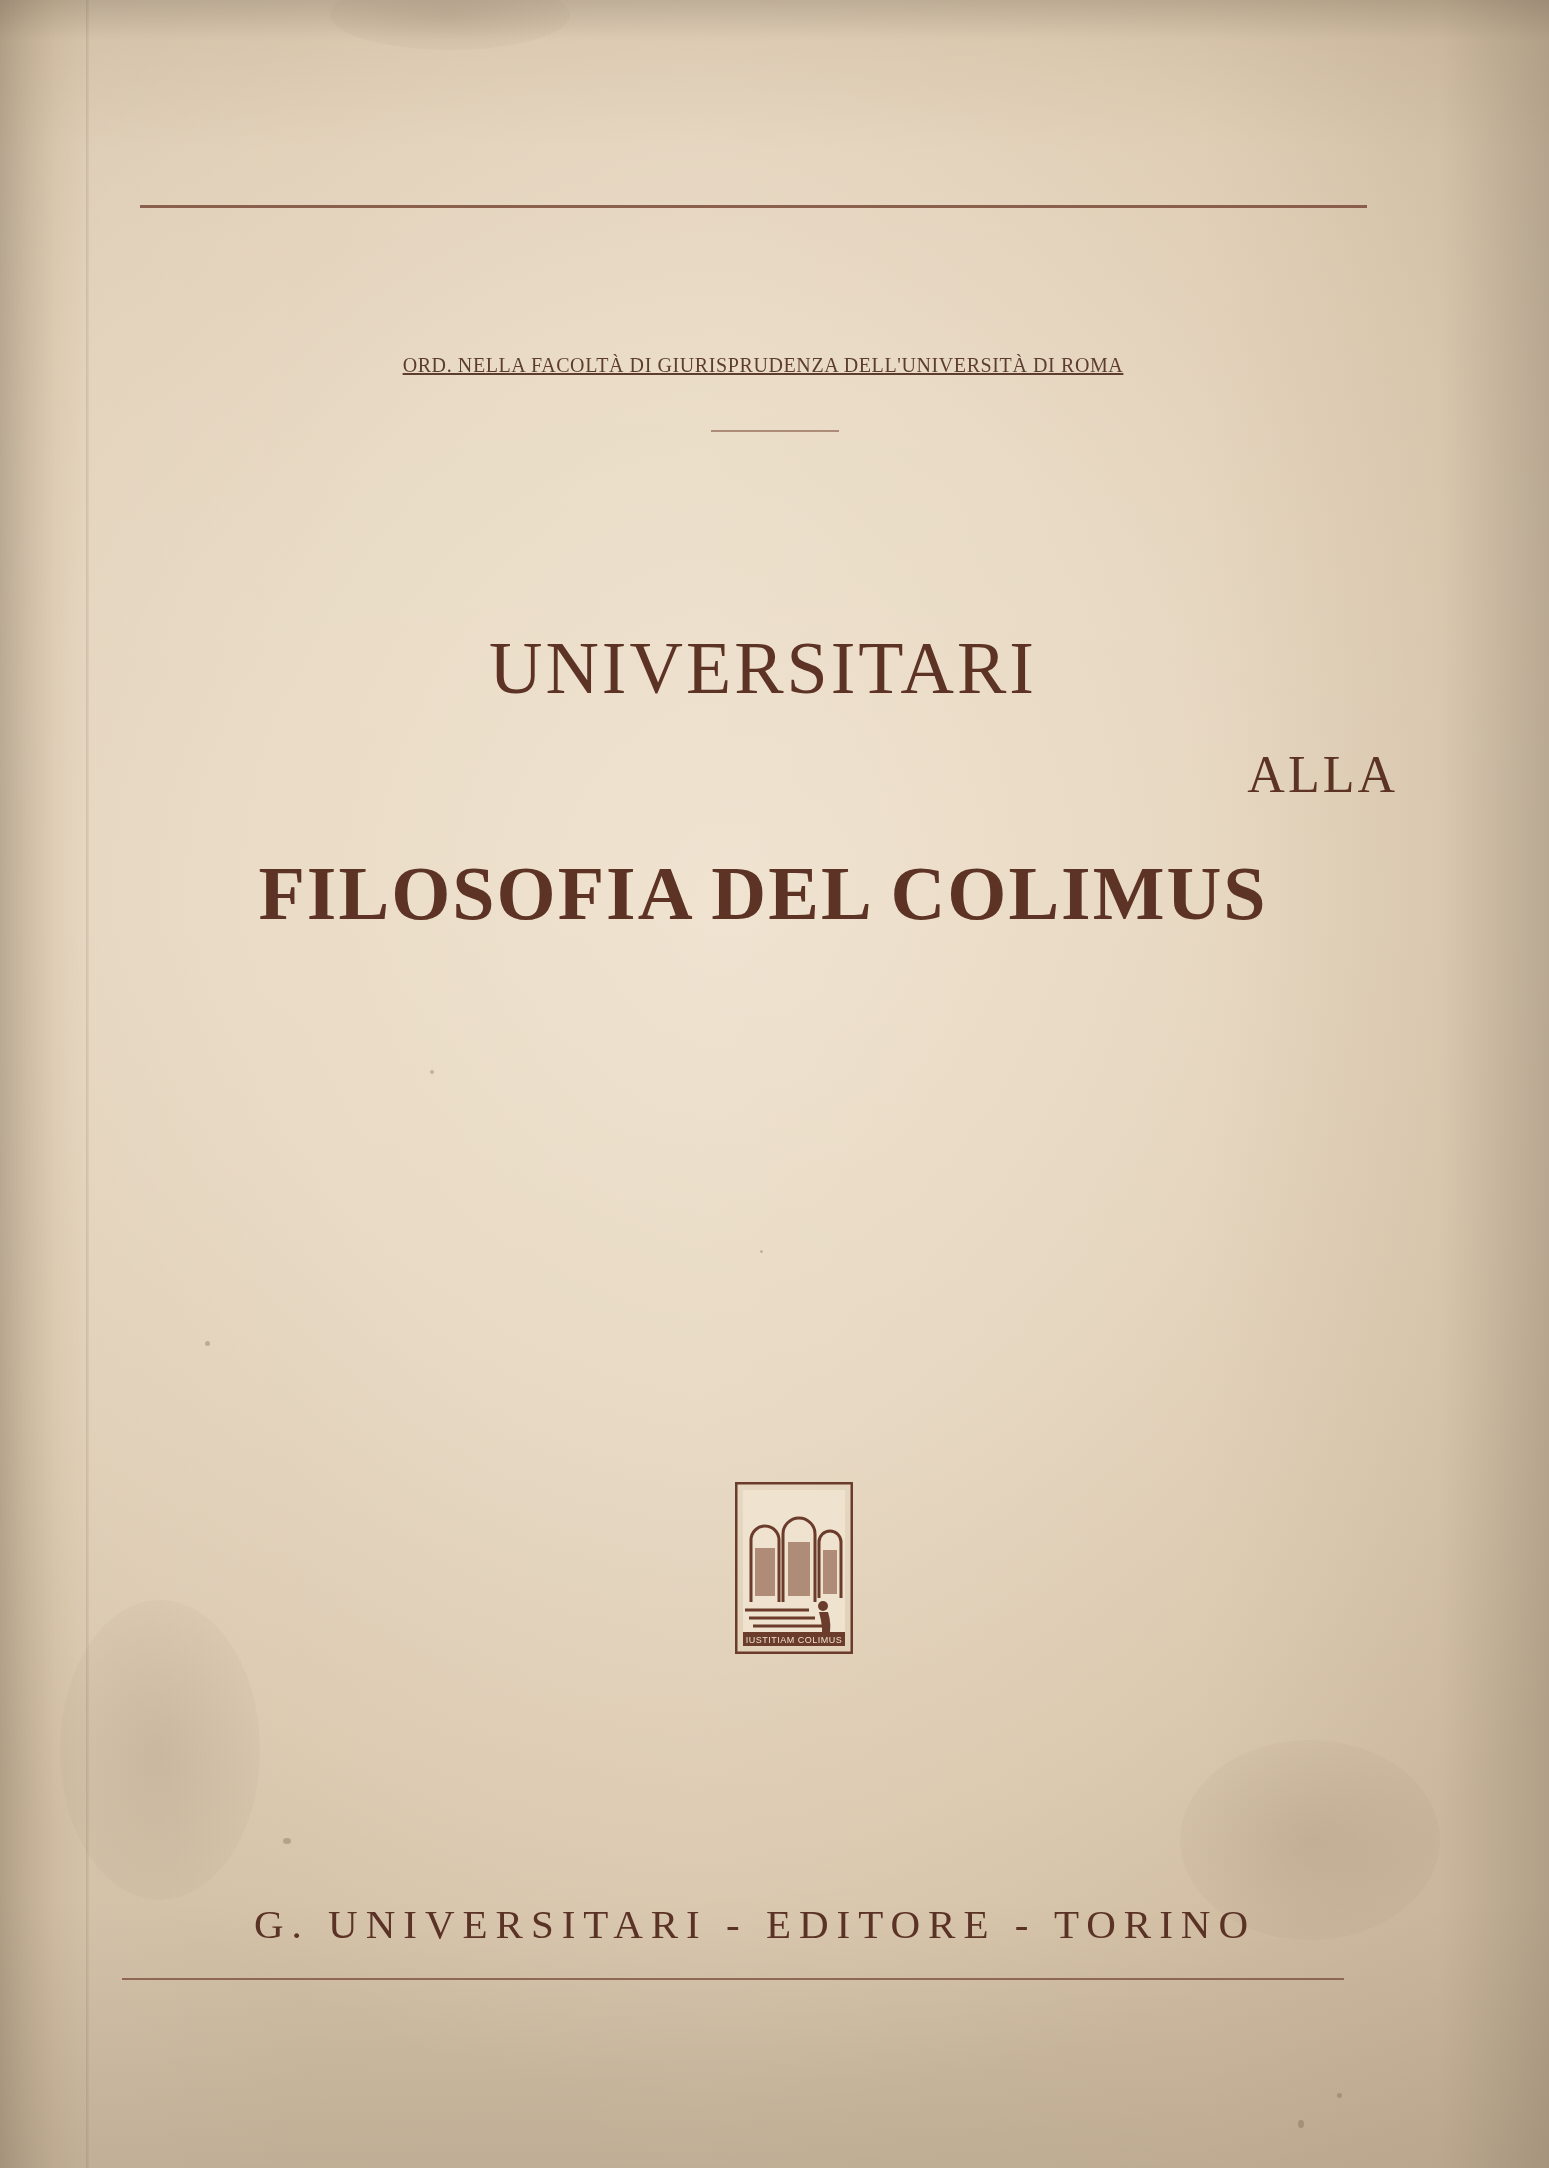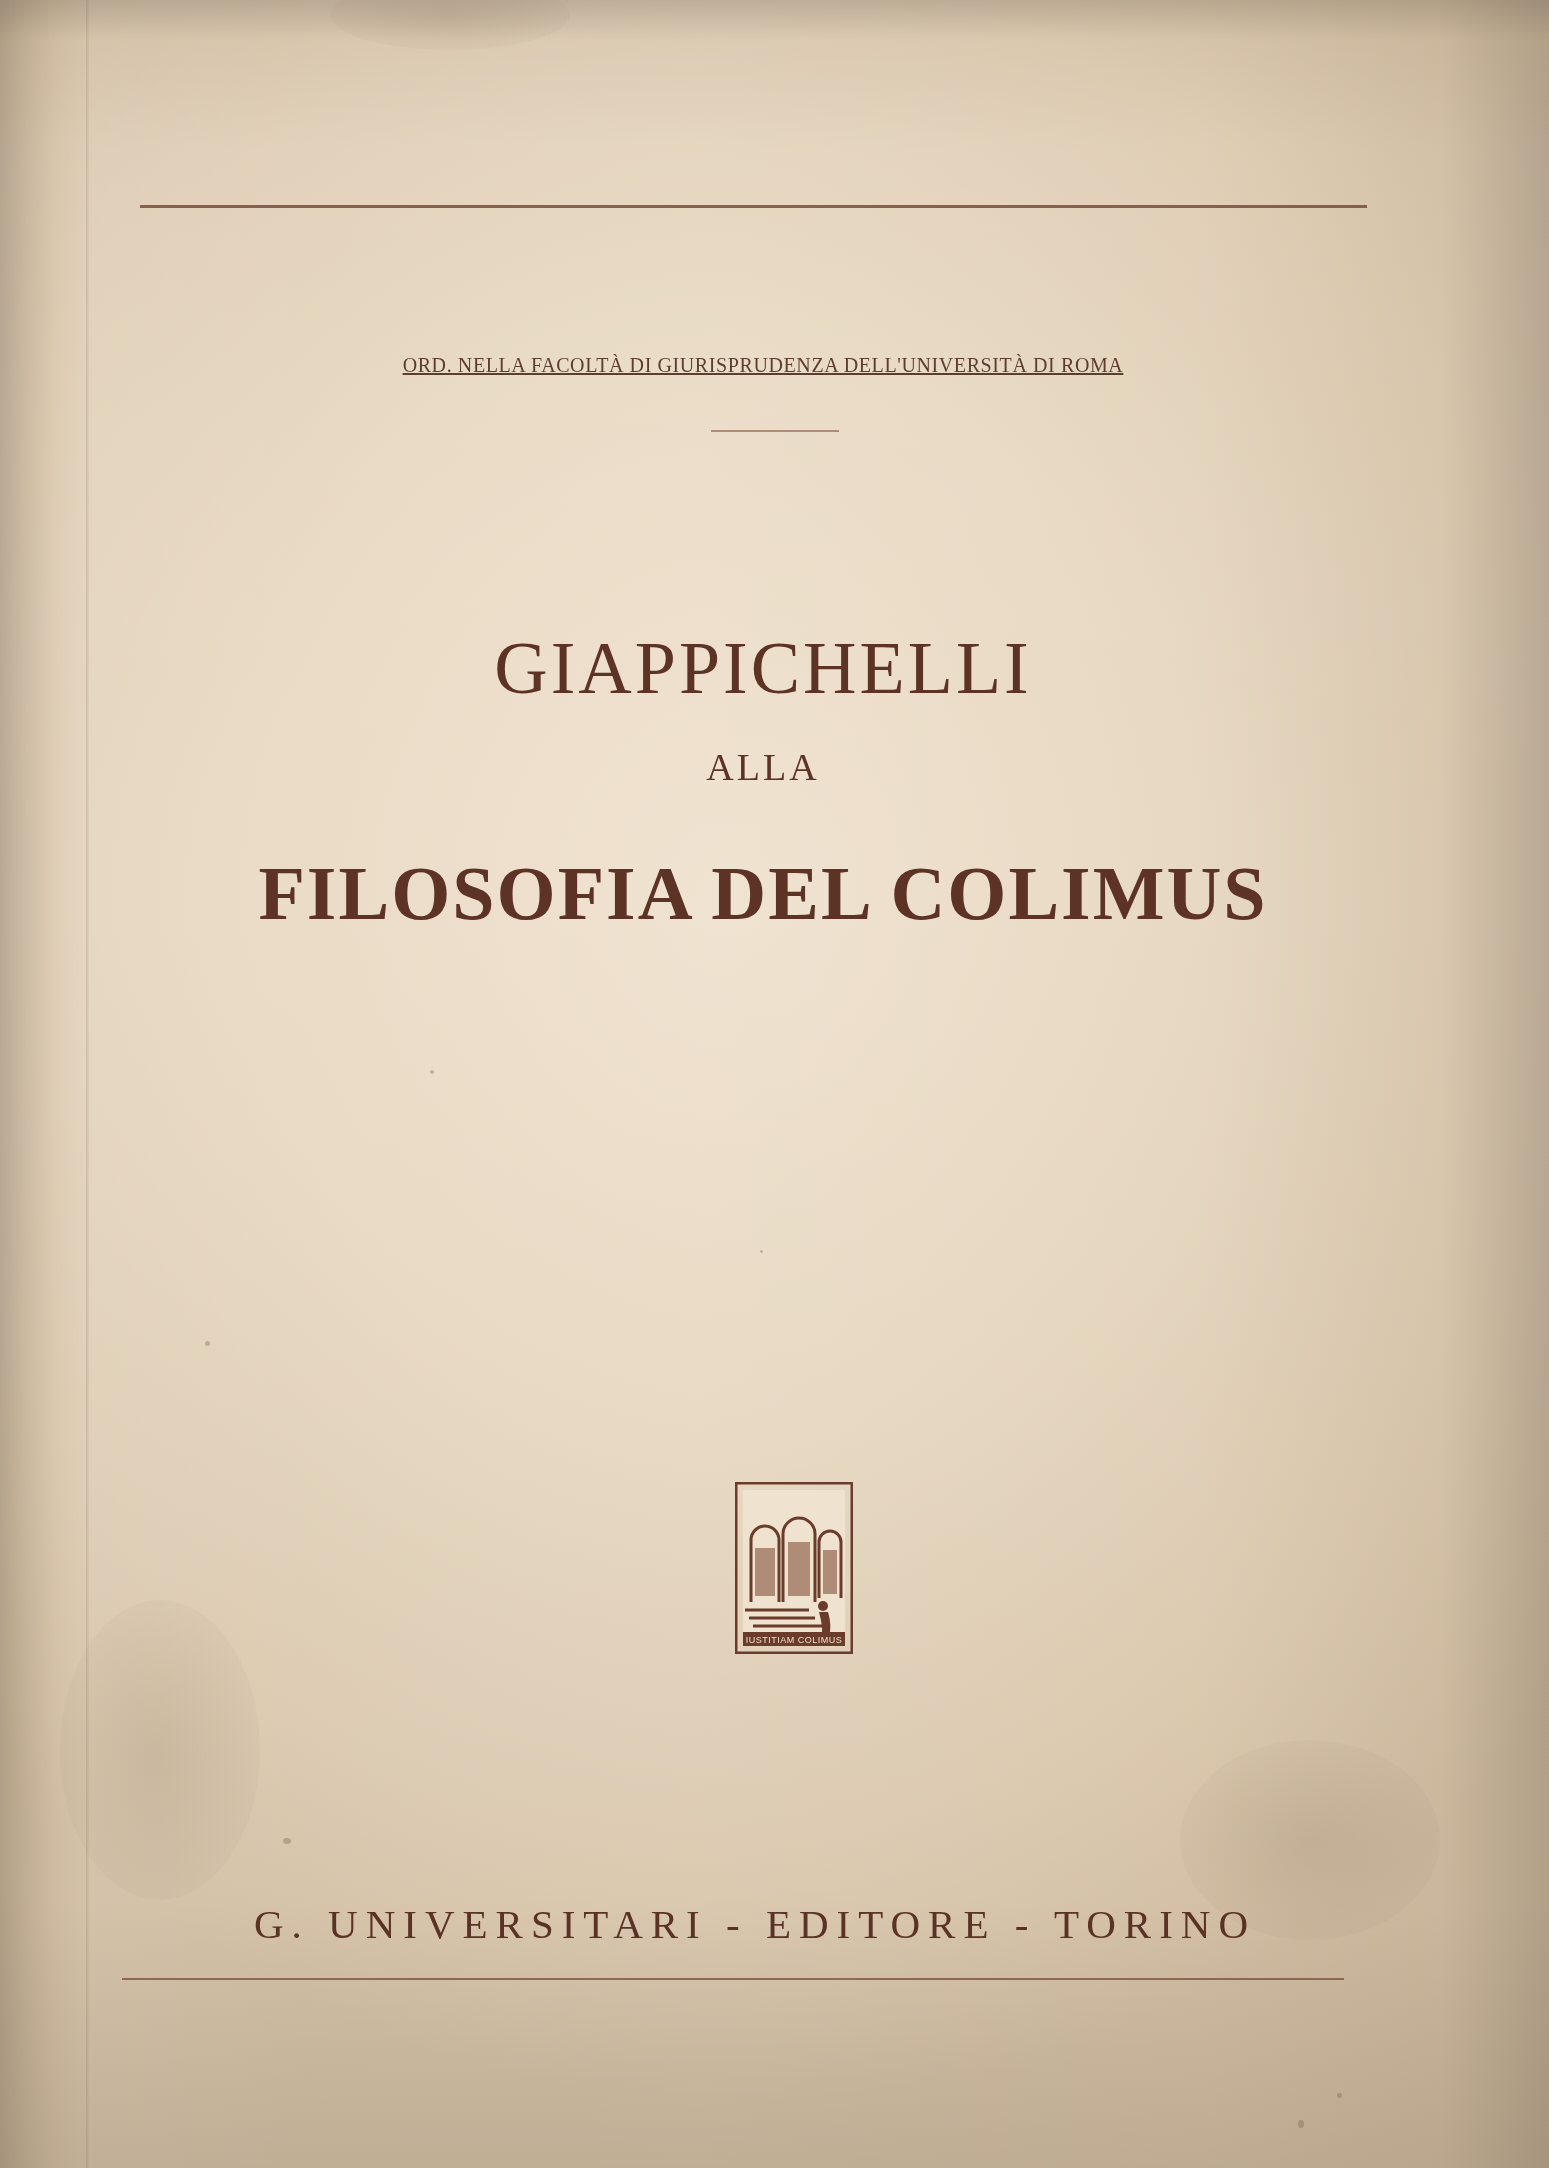--- a/index.html
+++ b/index.html
@@ -137,22 +137,22 @@
     text-align: center;
     font-size: 74px;
     letter-spacing: 3px;
     color: #5d3325;
   }
   .title-alla {
     position: absolute;
     top: 745px;
     left: 128px;
     width: 1270px;
-    text-align: center;
-    font-size: 38px;
+    text-align: right;
+    font-size: 52px;
     letter-spacing: 3px;
     color: #5d3325;
   }
   .title-sub {
     position: absolute;
     top: 850px;
     left: 128px;
     width: 1270px;
     text-align: center;
     font-size: 76px;
@@ -224,21 +224,21 @@
   <div class="smudge" style="left:1180px; top:1740px; width:260px; height:200px;"></div>
   <div class="smudge" style="left:60px; top:1600px; width:200px; height:300px;"></div>
 
   <div class="content">
 
     <div class="series-rule"></div>
 
     <div class="affiliation">ORD. NELLA FACOLTÀ DI GIURISPRUDENZA DELL'UNIVERSITÀ DI ROMA</div>
     <div class="short-rule"></div>
 
-    <div class="title-main">GIAPPICHELLI</div>
+    <div class="title-main">UNIVERSITARI</div>
     <div class="title-alla">ALLA</div>
     <div class="title-sub">FILOSOFIA DEL COLIMUS</div>
 
     <div class="logo">
       <svg width="118" height="172" viewBox="0 0 118 172">
         <rect x="1" y="1" width="116" height="170" fill="none" stroke="#6b3b2b" stroke-width="3"></rect>
         <rect x="8" y="8" width="102" height="156" fill="#efe2cf"></rect>
 
         <g fill="none" stroke="#6b3b2b" stroke-width="3">
           <path d="M16 120 L16 58 A14 14 0 0 1 44 58 L44 120"></path>

